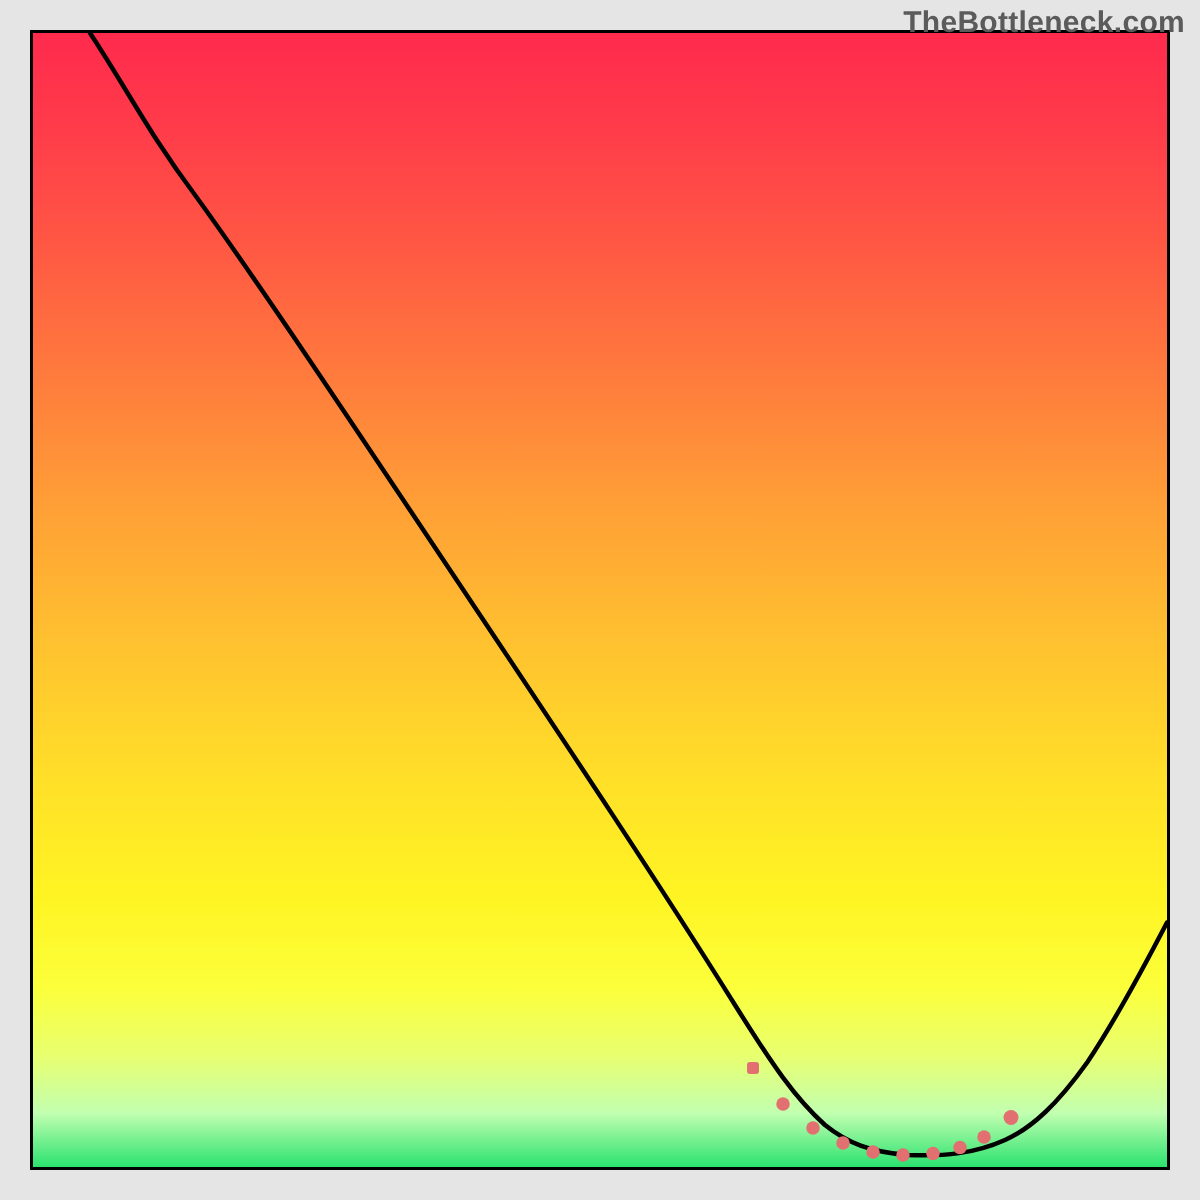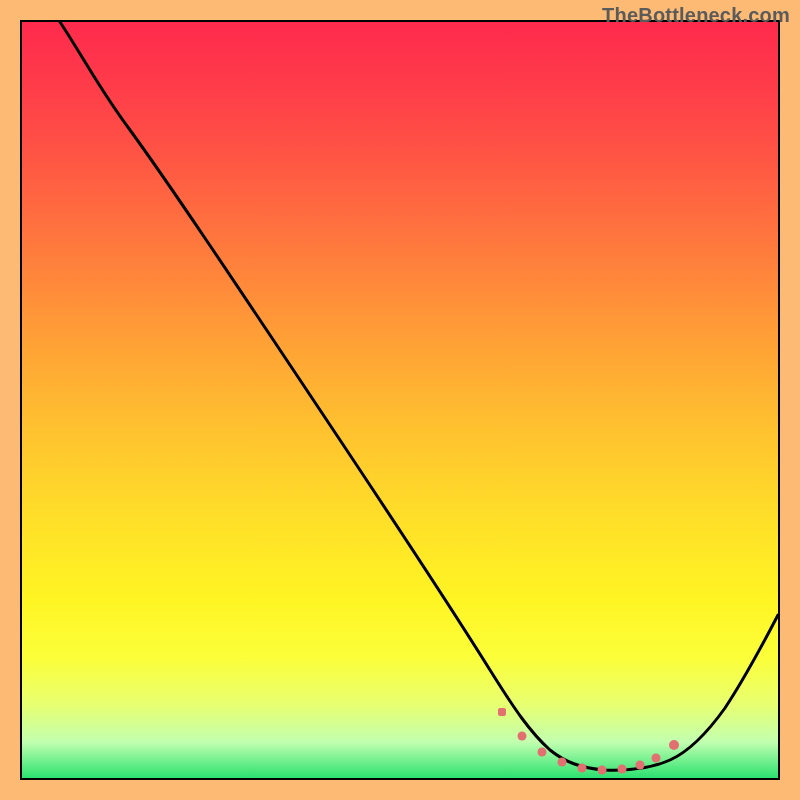--- a/index.html
+++ b/index.html
@@ -8,21 +8,21 @@
     width: 800px;
     height: 800px;
     background: #000;
     overflow: hidden;
     font-family: Arial, Helvetica, sans-serif;
   }
   .stage {
     position: relative;
     width: 800px;
     height: 800px;
-    background: #fdba74;
+    background: #e5e5e5;
   }
   .watermark {
     position: absolute;
     top: 4px;
     right: 10px;
     color: #5b5b5b;
     font-size: 20px;
     font-weight: 600;
     letter-spacing: 0.2px;
     z-index: 40;

